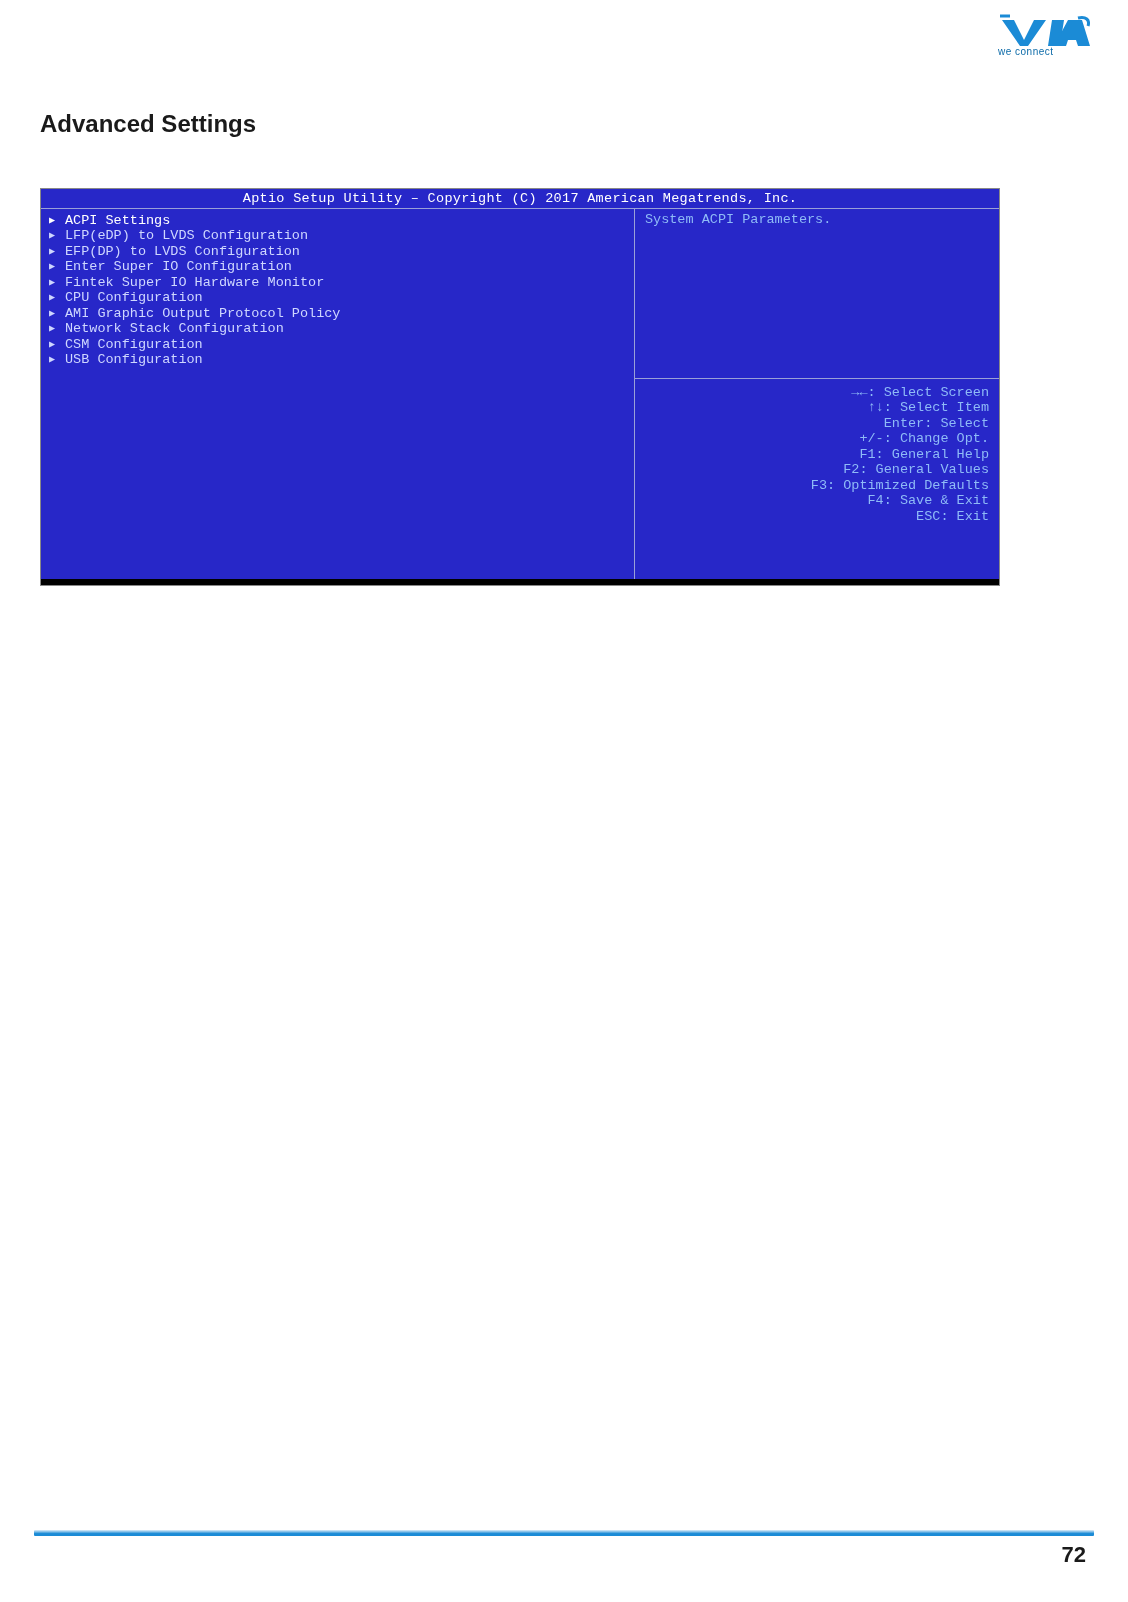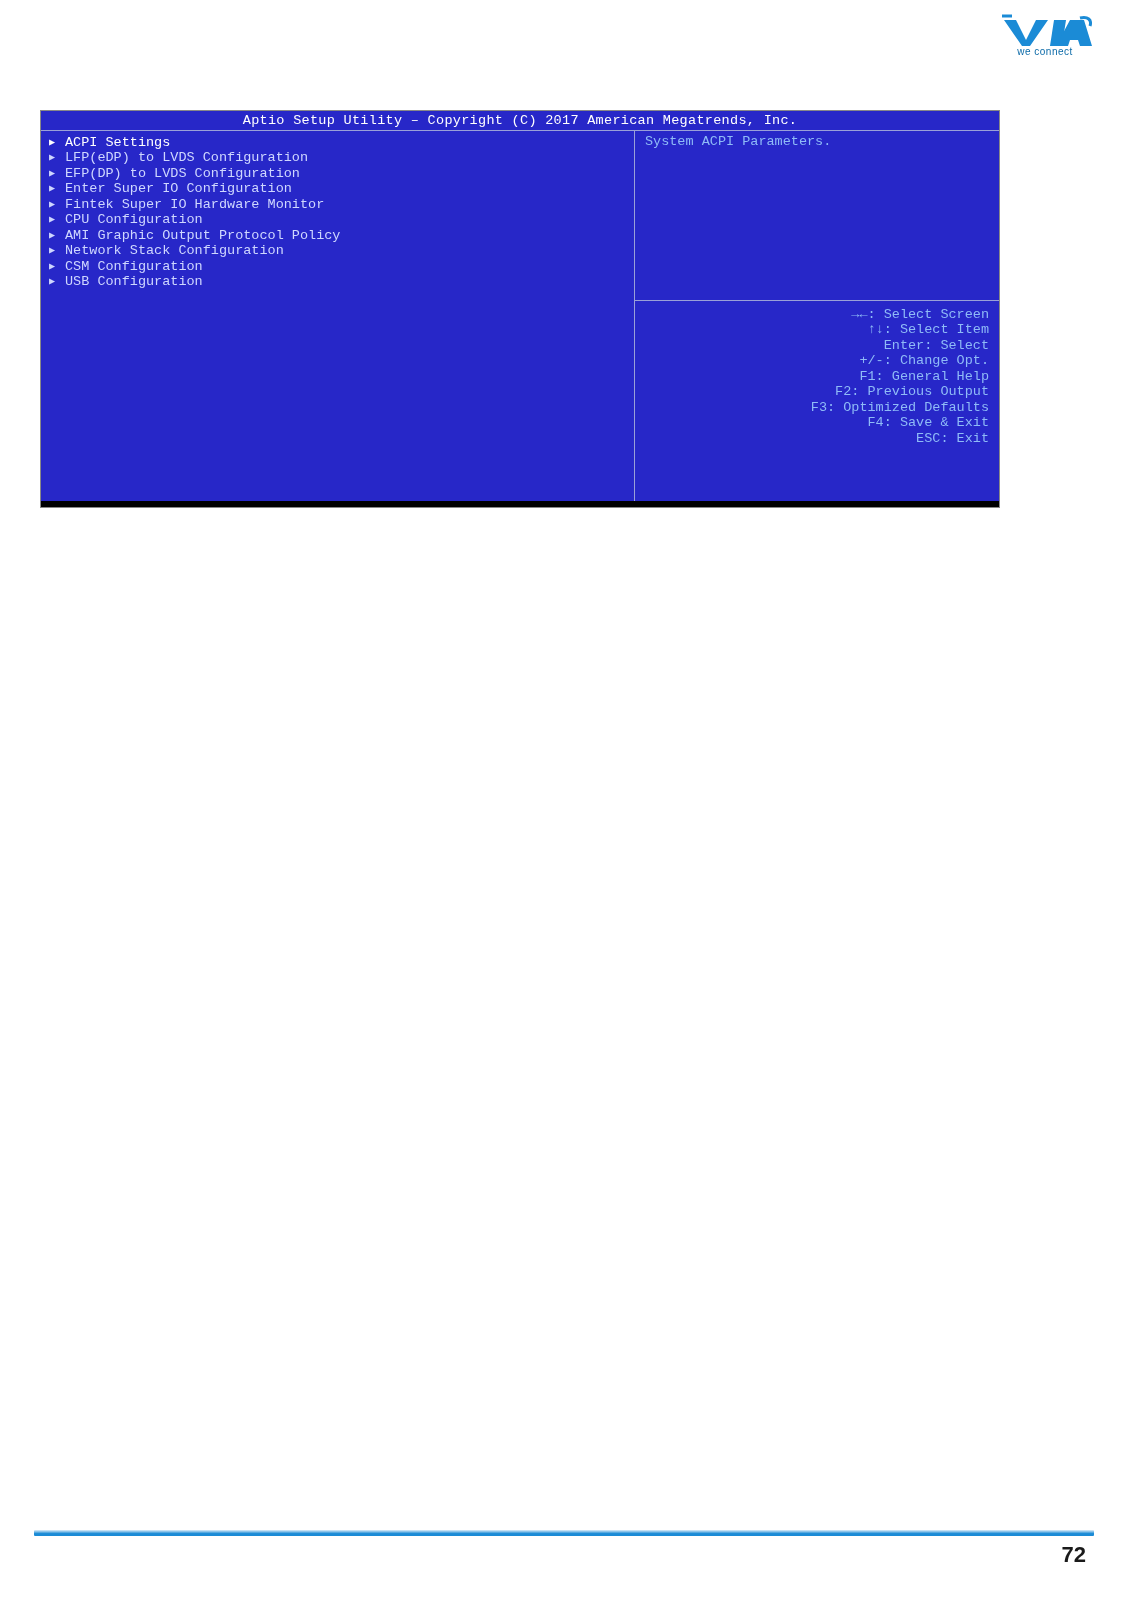--- a/index.html
+++ b/index.html
@@ -12,21 +12,21 @@
     color: #222;
   }
   .logo {
     position: absolute;
     top: 14px;
     right: 34px;
     width: 96px;
     height: 52px;
     display: flex;
     flex-direction: column;
-    align-items: center;
+    align-items: flex-start;
   }
   .logo svg { display: block; }
   .logo-tagline {
     font-size: 10px;
     color: #0b6aa8;
     letter-spacing: 0.5px;
     margin-top: -2px;
     margin-right: 2px;
   }
   .content {
@@ -171,20 +171,21 @@
     </g>
     <g stroke="#1b8bd6" stroke-width="3" fill="none">
       <path d="M2 2 L12 2"></path>
       <path d="M80 4 C 88 2 92 6 90 12"></path>
     </g>
   </svg>
   <div class="logo-tagline">we connect</div>
 </div>
 
 <div class="content">
+  <h2 class="section-heading">Advanced Settings</h2>
 
   <div class="bios-screenshot">
     <div class="bios-titlebar">Aptio Setup Utility – Copyright (C) 2017 American Megatrends, Inc.</div>
     <div class="bios-body">
       <div class="bios-left">
           <div class="bios-menu-item highlight">
             <span class="bios-menu-arrow">▶</span>
             <span>ACPI Settings</span>
           </div>
           <div class="bios-menu-item">
@@ -225,21 +226,21 @@
           </div>
         </div>
       <div class="bios-right">
         <div class="bios-help">System ACPI Parameters.</div>
         <div class="bios-keys">
             <div class="bios-key-line">→←: Select Screen</div>
             <div class="bios-key-line">↑↓: Select Item</div>
             <div class="bios-key-line">Enter: Select</div>
             <div class="bios-key-line">+/-: Change Opt.</div>
             <div class="bios-key-line">F1: General Help</div>
-            <div class="bios-key-line">F2: Previous Output</div>
+            <div class="bios-key-line">F2: General Values</div>
             <div class="bios-key-line">F3: Optimized Defaults</div>
             <div class="bios-key-line">F4: Save &amp; Exit</div>
             <div class="bios-key-line">ESC: Exit</div>
           </div>
       </div>
     </div>
     <div class="bios-footer-gap"></div>
   </div>
 </div>
 

